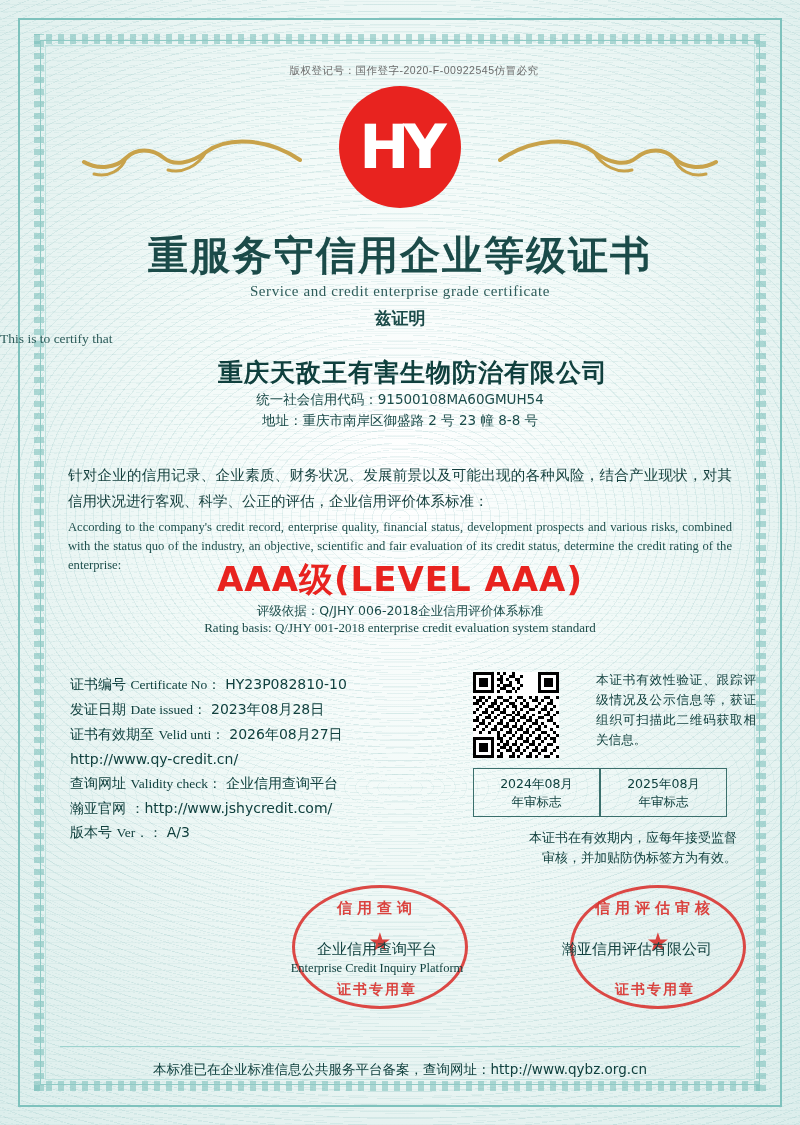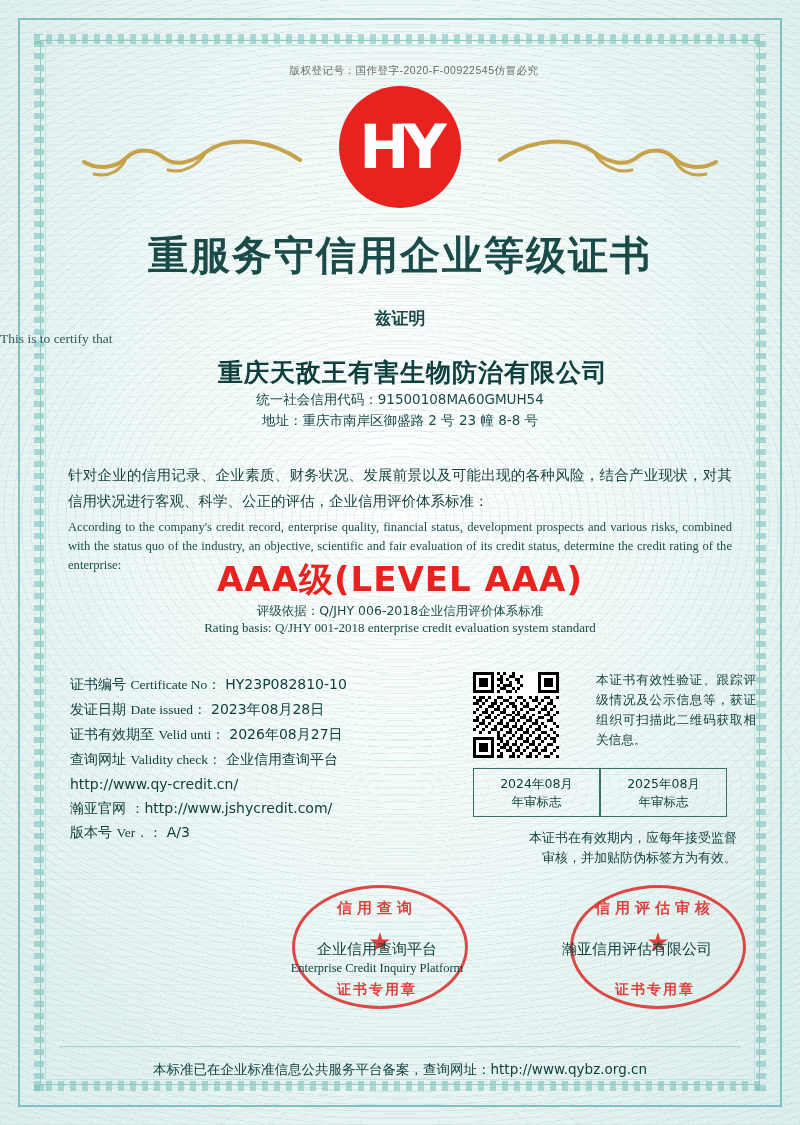--- a/index.html
+++ b/index.html
@@ -245,20 +245,21 @@
       <path d="M8 30 C40 8, 80 6, 102 22 C118 34, 134 36, 144 28 C156 18, 172 18, 182 28 C192 38, 210 40, 224 32" fill="none" stroke="#c8a24a" stroke-width="4" stroke-linecap="round"></path>
       <path d="M102 22 C110 36, 126 44, 140 40" fill="none" stroke="#c8a24a" stroke-width="3" stroke-linecap="round"></path>
       <path d="M182 28 C186 40, 200 48, 214 44" fill="none" stroke="#c8a24a" stroke-width="3" stroke-linecap="round"></path>
     </svg>
     <div class="emblem">
       <span class="emblem-text">HY</span>
     </div>
   </div>
 
   <div class="title-cn">重服务守信用企业等级证书</div>
+  <div class="title-en">Service and credit enterprise grade certificate</div>
 
   <div class="certify-cn">兹证明</div>
   <div class="certify-en">This is to certify that</div>
 
   <div class="company">重庆天敌王有害生物防治有限公司</div>
   <div class="code">统一社会信用代码：91500108MA60GMUH54</div>
   <div class="addr">地址：重庆市南岸区御盛路 2 号 23 幢 8-8 号</div>
 
   <div class="para">
     <div class="cn">针对企业的信用记录、企业素质、财务状况、发展前景以及可能出现的各种风险，结合产业现状，对其信用状况进行客观、科学、公正的评估，企业信用评价体系标准：</div>
@@ -279,26 +280,26 @@
       <span>发证日期</span>
       <span class="lbl-en">Date issued：</span>
       <span>2023年08月28日</span>
     </div>
     <div class="row">
       <span>证书有效期至</span>
       <span class="lbl-en">Velid unti：</span>
       <span>2026年08月27日</span>
     </div>
     <div class="row">
+      <span>http://www.qy-credit.cn/</span>
+    </div>
+    <div class="row">
       <span>查询网址</span>
       <span class="lbl-en">Validity check：</span>
       <span>企业信用查询平台</span>
-    </div>
-    <div class="row">
-      <span>http://www.qy-credit.cn/</span>
     </div>
     <div class="row">
       <span>瀚亚官网</span>
       <span>：http://www.jshycredit.com/</span>
     </div>
     <div class="row">
       <span>版本号</span>
       <span class="lbl-en">Ver．：</span>
       <span>A/3</span>
     </div>

